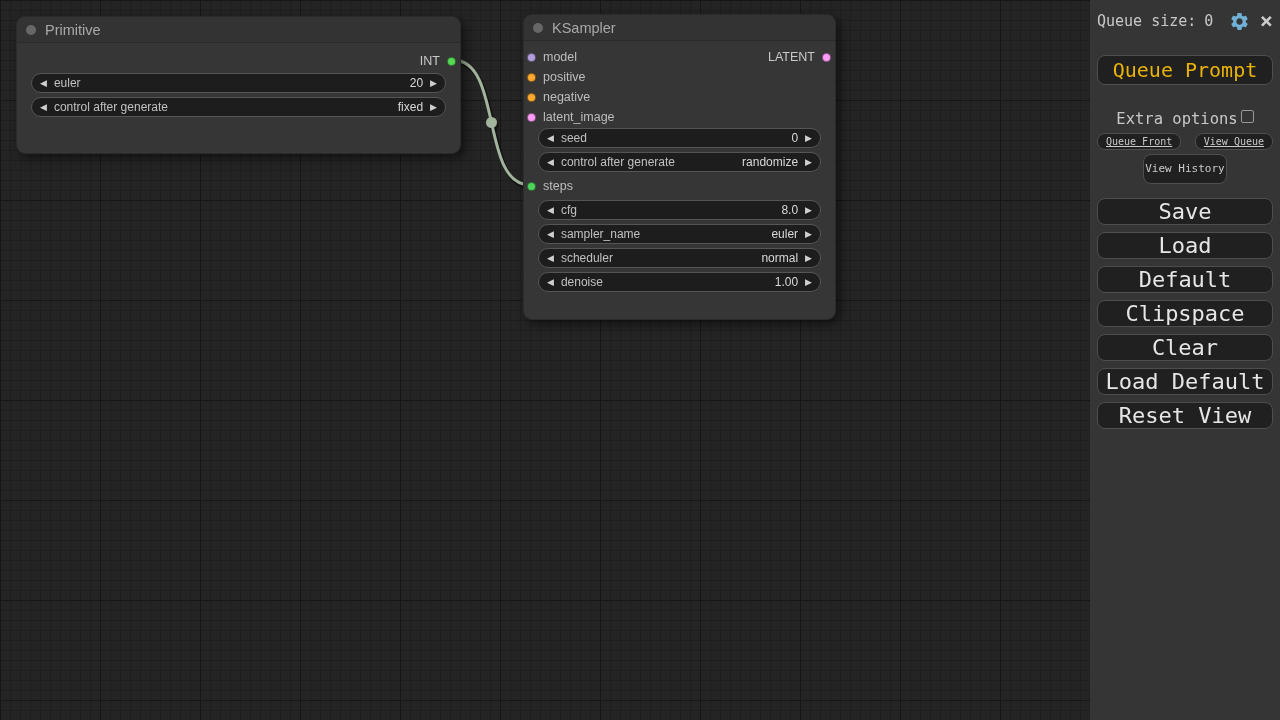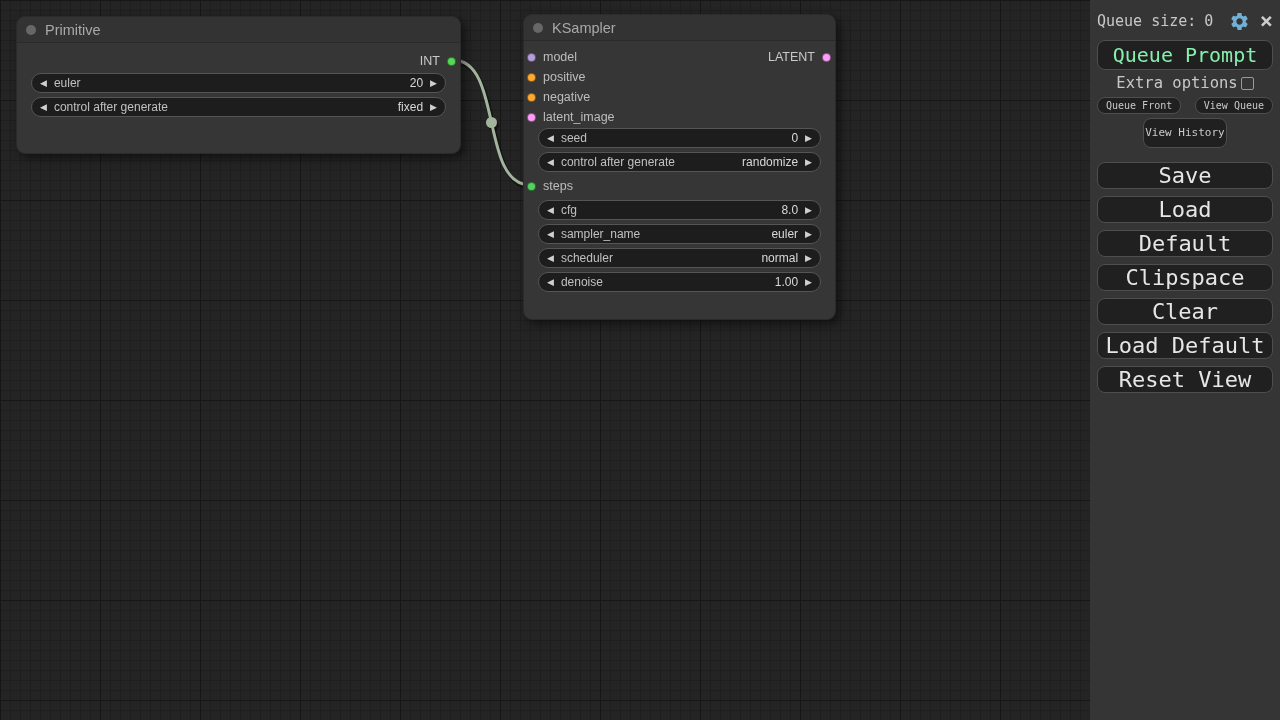--- a/index.html
+++ b/index.html
@@ -60,27 +60,27 @@
   .qs-row { display:flex; align-items:center; height:22px; font-size:15px; color:#c8c8c8; }
   .qs-label { white-space:pre; }
   .qs-value { margin-left:8px; }
   .gear { margin-left:auto; width:21px; height:21px; cursor:pointer; }
   .close-x { margin-left:10px; font-size:22px; line-height:20px; color:#cccccc; font-weight:bold; cursor:pointer; }
 
   .btn {
     display:block; background:#202020; border:1px solid #4e4e4e; border-radius:8px;
     color:#dddddd; font-family:"DejaVu Sans Mono", monospace; cursor:pointer; text-align:center;
   }
-  .queue-prompt { margin-top:8px; width:100%; height:30px; font-size:20px; color:#86efac; }
-  .extra-row { margin-top:4px; height:18px; display:flex; justify-content:center; align-items:center;
+  .queue-prompt { margin-top:23px; width:100%; height:30px; font-size:20px; color:#eab308; }
+  .extra-row { margin-top:25px; height:18px; display:flex; justify-content:center; 
                font-size:15.5px; color:#c8c8c8; }
   .checkbox { width:13px; height:13px; border:1px solid #999; border-radius:2px; margin-left:3px;
               background:transparent; cursor:pointer; flex:0 0 auto; }
   .small-row { margin-top:5px; display:flex; justify-content:space-between; }
-  .small-btn { height:17px; font-size:10px; line-height:15px; padding:0 8px; color:#c9c9c9; }
+  .small-btn { height:17px; font-size:10px; line-height:15px; padding:0 8px; color:#c9c9c9;text-decoration:underline; }
   .history-btn { margin:4px auto 0; width:84px; height:30px; font-size:11px; line-height:1.25; padding:1px 0; color:#c9c9c9; }
   .actions { margin-top:14px; display:flex; flex-direction:column; gap:7px; }
   .action-btn { width:100%; height:27px; font-size:22px; line-height:24px; color:#e6e6e6; }
 </style>
 </head>
 <body>
 
 <div class="canvas">
 
   <svg class="links-layer" viewBox="0 0 1090 720">

